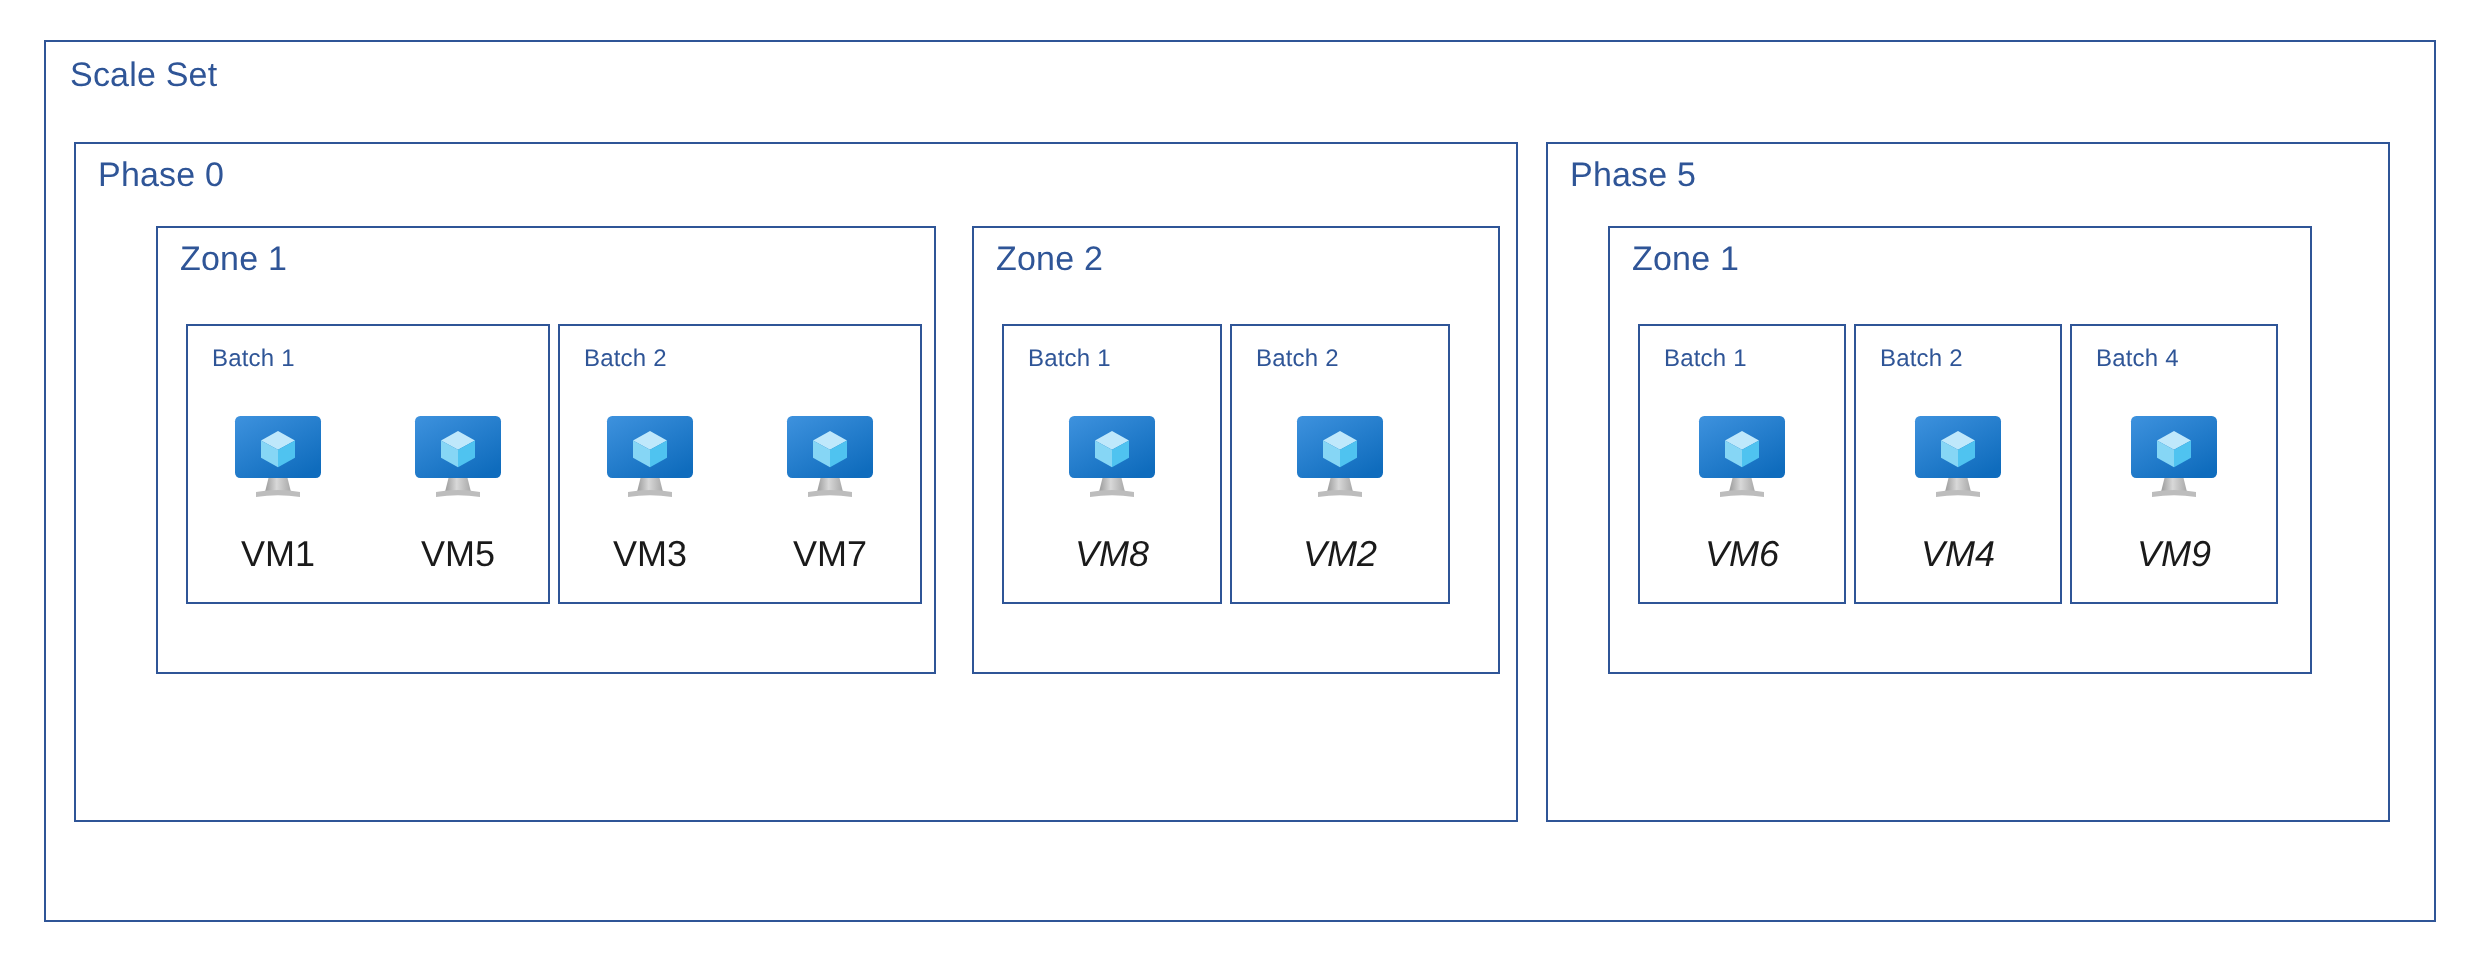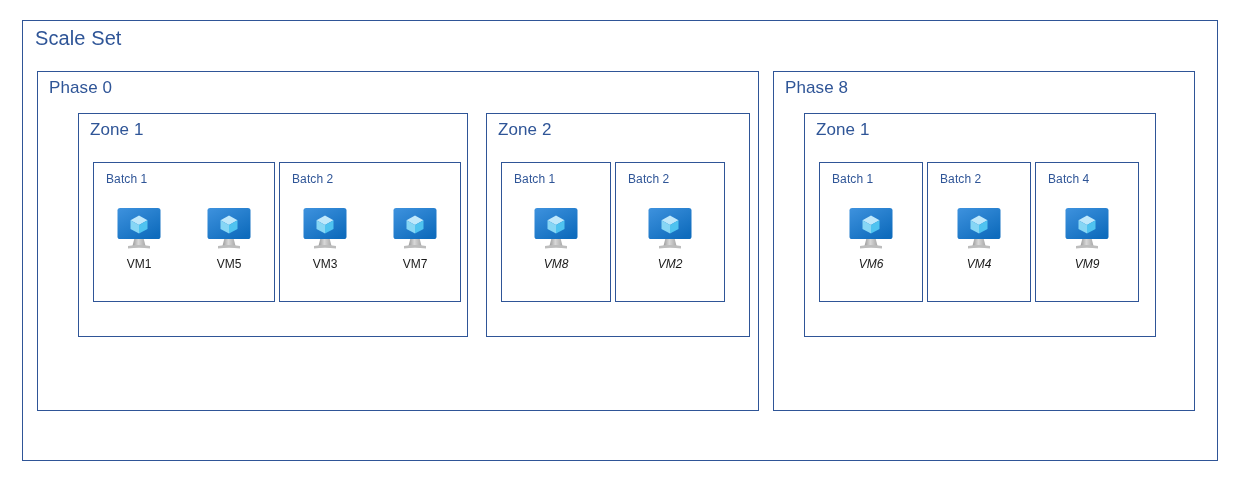--- a/index.html
+++ b/index.html
@@ -40,21 +40,21 @@
     letter-spacing: 0.1px;
   }
 
   
   #scale-set {
     left: 22px;
     top: 20px;
     width: 1196px;
     height: 441px;
   }
-  #scale-set > .box-title { font-size: 20px; left: 12px; top: 7px; }
+  #scale-set > .box-title { font-size: 17px; left: 12px; top: 7px; }
 
   
   .phase { top: 50px; height: 340px; }
   #phase-0 { left: 14px;  width: 722px; padding-left: 48px; }
   #phase-1 { left: 750px; width: 422px; }
 
   
   .zone { top: 41px; height: 224px; }
   #p0-zone-1 { left: 40px;  width: 390px; }
   #p0-zone-2 { left: 448px; width: 264px; }
@@ -90,22 +90,22 @@
     flex-direction: column;
     align-items: center;
   }
 
   .vm-icon {
     width: 54px;
     height: 50px;
     position: relative;
   }
   .vm-label {
-    margin-top: 1px;
-    font-size: 12px;
+    margin-top: 14px;
+    font-size: 18px;
     line-height: 16px;
     color: #1a1a1a;
     font-family: "Liberation Sans", sans-serif;
     white-space: nowrap;
     text-align: right;
   }
 </style>
 </head>
 <body>
 
@@ -276,21 +276,21 @@
                     <path d="M27 19.9 L35.5 15.2 L35.5 23.9 L27 28.6 Z" fill="#4FC3F0"></path>
                   </svg></div>
               <div class="vm-label">VM2</div>
             </div>
           </div>
         </div>
       </div>
     </div>
 
     <div class="box phase" id="phase-1">
-      <div class="box-title">Phase 8</div>
+      <div class="box-title">Phase 5</div>
 
       <div class="box zone" id="p1-zone-1">
         <div class="box-title">Zone 1</div>
 
         <div class="box batch" id="p1z1-batch-1">
           <div class="box-title">Batch 1</div>
           <div class="vm-row single">
             <div class="vm">
               <div class="vm-icon"><svg width="54" height="50" viewBox="0 0 54 50" xmlns="http://www.w3.org/2000/svg">
                     <defs>

